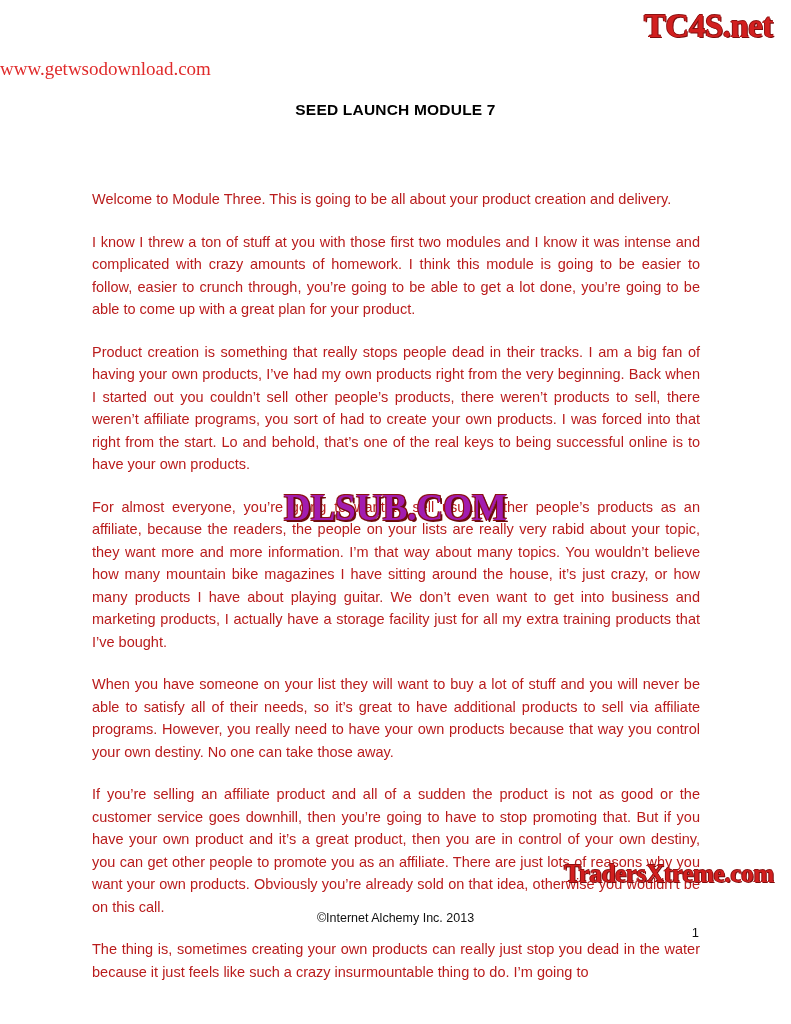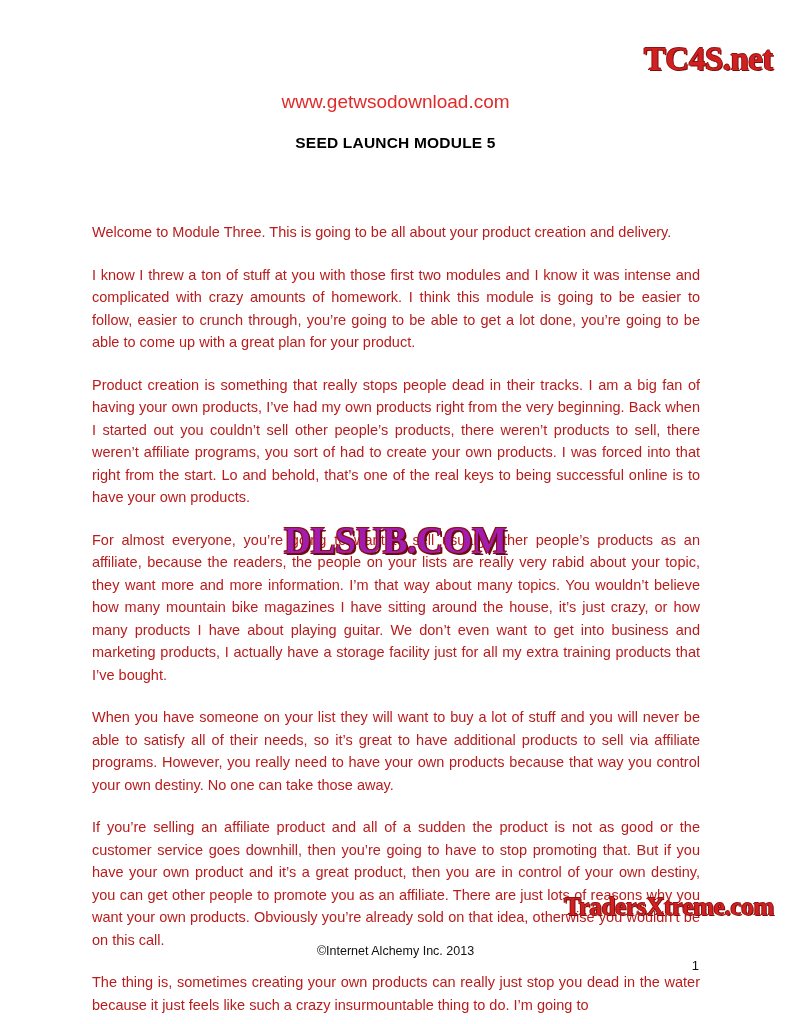--- a/index.html
+++ b/index.html
@@ -14,21 +14,20 @@
     font-family: "Liberation Sans", sans-serif;
     color: #000000;
     overflow: hidden;
   }
 
   .page {
     position: relative;
     width: 791px;
     height: 896px;
     box-sizing: border-box;
-    margin-top: 33px;
   }
 
   
   .wm-topright {
     position: absolute;
     top: 8px;
     right: 18px;
     font-family: "Liberation Serif", serif;
     font-size: 33px;
     font-weight: bold;
@@ -38,24 +37,23 @@
       1px 1px 0 #7a0d0d,
       -1px 0 0 #8d1212,
       0 -1px 0 #8d1212;
   }
 
   .url-line {
     position: absolute;
     top: 58px;
     left: 0;
     width: 100%;
-    text-align: center;
     font-size: 19px;
     color: #e02b2b;
-    font-family: Liberation Sans, sans-serif;
+    font-family: Liberation Serif, serif;
   }
 
   .doc-title {
     position: absolute;
     top: 97px;
     left: 0;
     width: 100%;
     text-align: center;
     font-size: 15.5px;
     font-weight: bold;
@@ -136,21 +134,21 @@
 </head>
 <body>
 
 <div class="page">
 
   <div class="wm-topright">TC4S.net</div>
 
   <div class="url-line">www.getwsodownload.com</div>
 
   <div class="doc-title">
-    <div>SEED LAUNCH MODULE 5</div>
+    <div>SEED LAUNCH MODULE 7</div>
   </div>
 
   <div class="body-wrap">
     <p class="para">Welcome to Module Three. This is going to be all about your product creation and delivery.</p>
     <p class="para">I know I threw a ton of stuff at you with those first two modules and I know it was intense and complicated with crazy amounts of homework. I think this module is going to be easier to follow, easier to crunch through, you’re going to be able to get a lot done, you’re going to be able to come up with a great plan for your product.</p>
     <p class="para">Product creation is something that really stops people dead in their tracks. I am a big fan of having your own products, I’ve had my own products right from the very beginning. Back when I started out you couldn’t sell other people’s products, there weren’t products to sell, there weren’t affiliate programs, you sort of had to create your own products. I was forced into that right from the start. Lo and behold, that’s one of the real keys to being successful online is to have your own products.</p>
     <p class="para">For almost everyone, you’re going to want to sell usually other people’s products as an affiliate, because the readers, the people on your lists are really very rabid about your topic, they want more and more information. I’m that way about many topics. You wouldn’t believe how many mountain bike magazines I have sitting around the house, it’s just crazy, or how many products I have about playing guitar. We don’t even want to get into business and marketing products, I actually have a storage facility just for all my extra training products that I’ve bought.</p>
     <p class="para">When you have someone on your list they will want to buy a lot of stuff and you will never be able to satisfy all of their needs, so it’s great to have additional products to sell via affiliate programs. However, you really need to have your own products because that way you control your own destiny. No one can take those away.</p>
     <p class="para">If you’re selling an affiliate product and all of a sudden the product is not as good or the customer service goes downhill, then you’re going to have to stop promoting that. But if you have your own product and it’s a great product, then you are in control of your own destiny, you can get other people to promote you as an affiliate. There are just lots of reasons why you want your own products. Obviously you’re already sold on that idea, otherwise you wouldn’t be on this call.</p>
     <p class="para">The thing is, sometimes creating your own products can really just stop you dead in the water because it just feels like such a crazy insurmountable thing to do. I’m going to</p>

